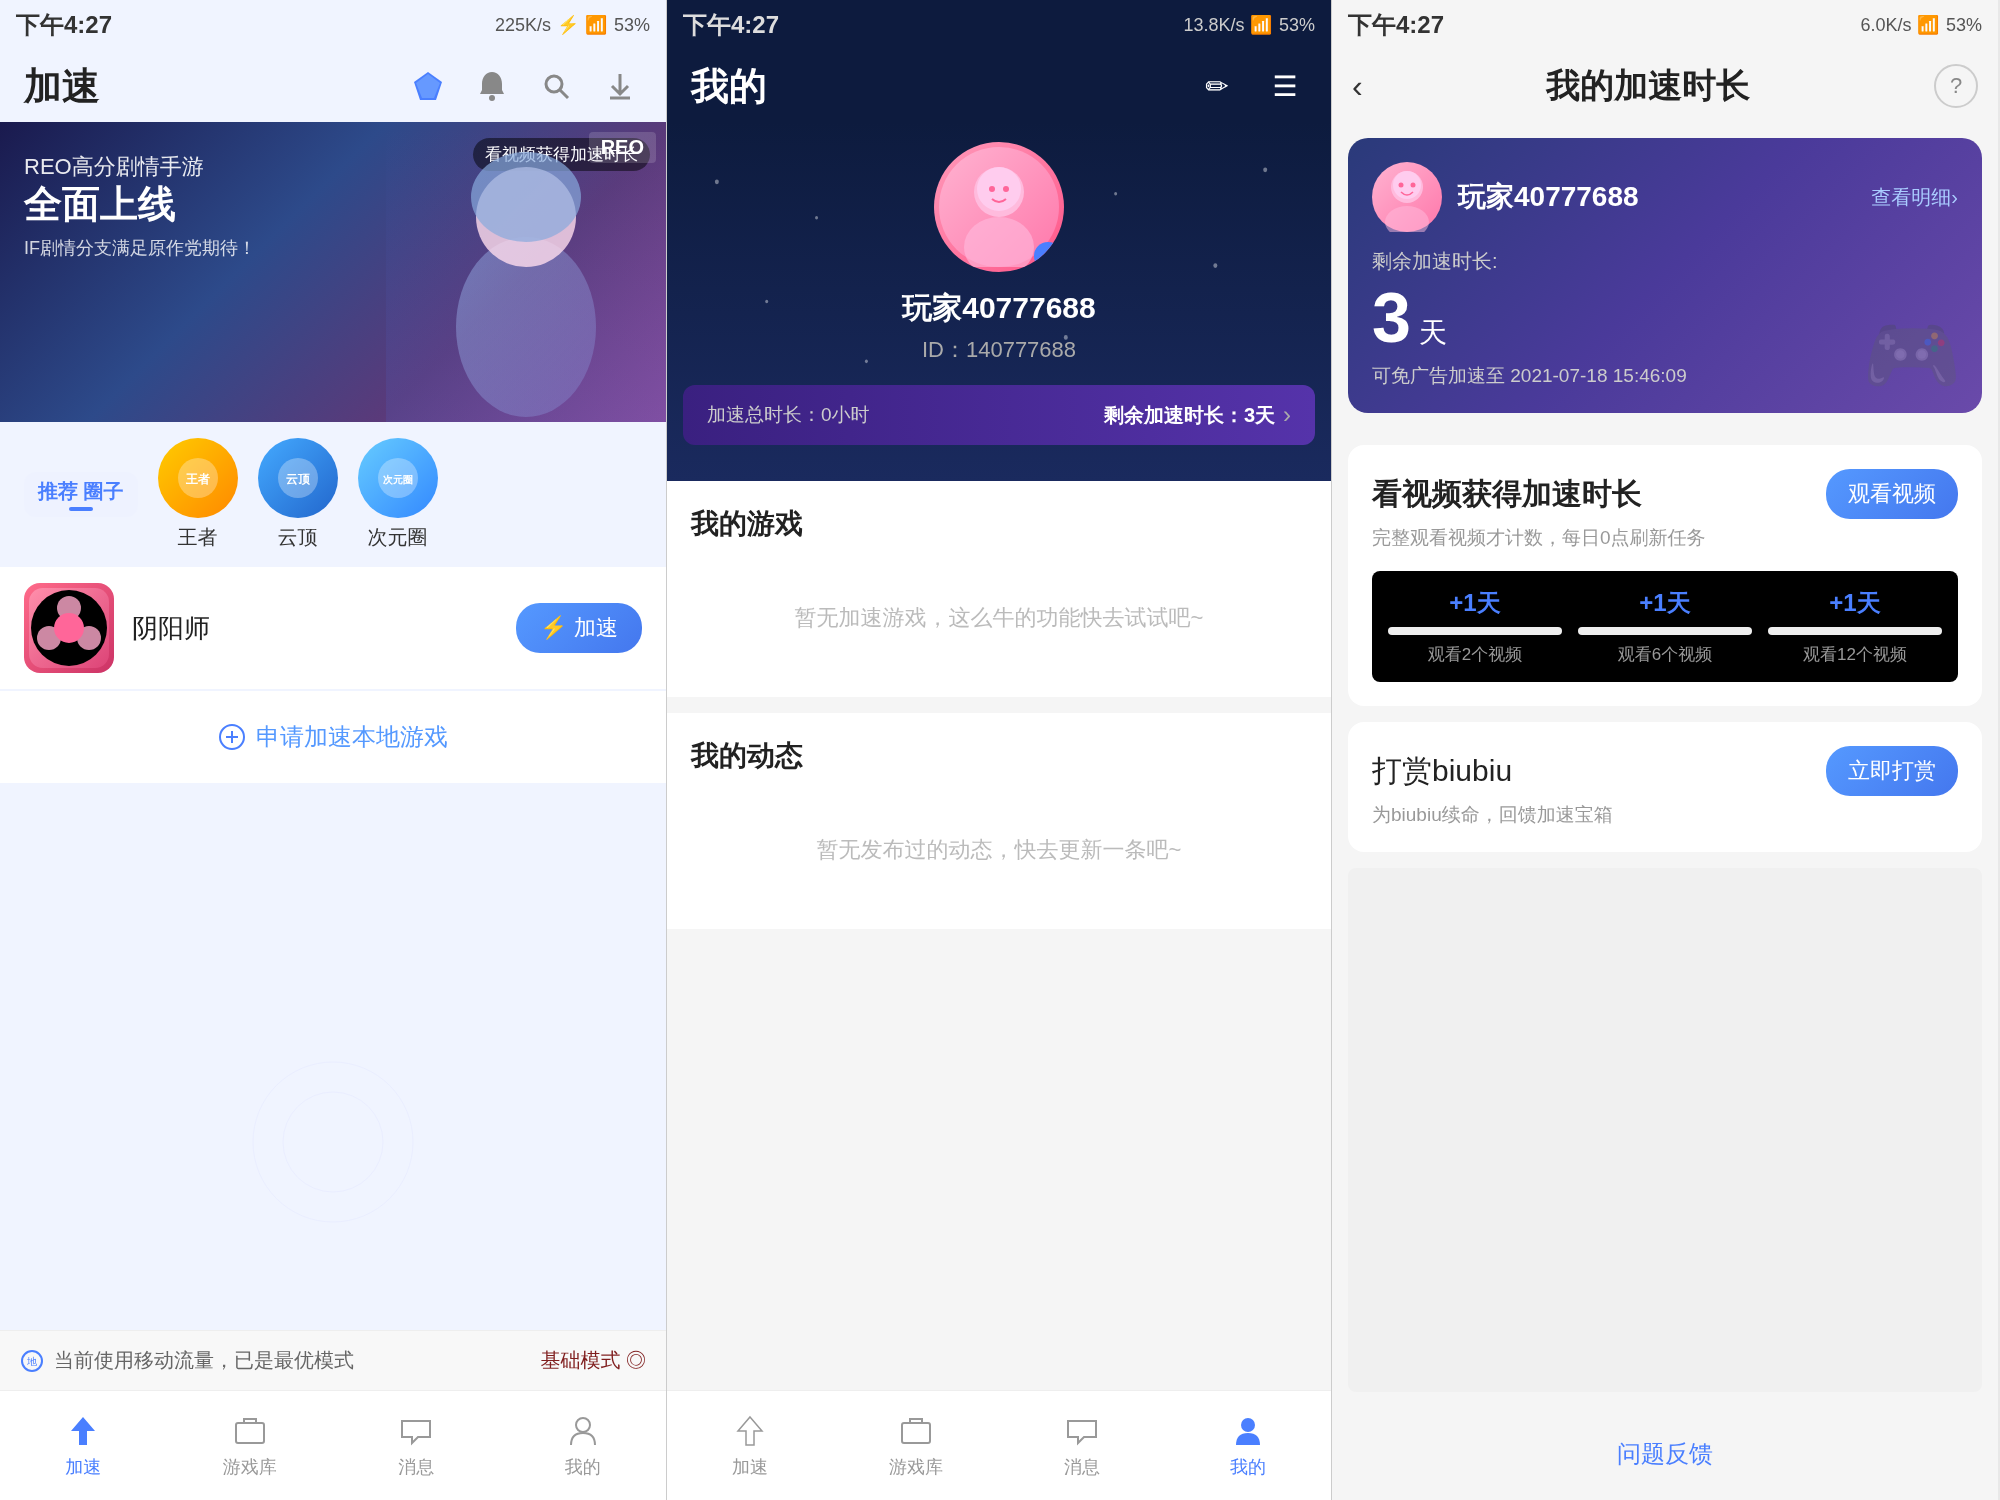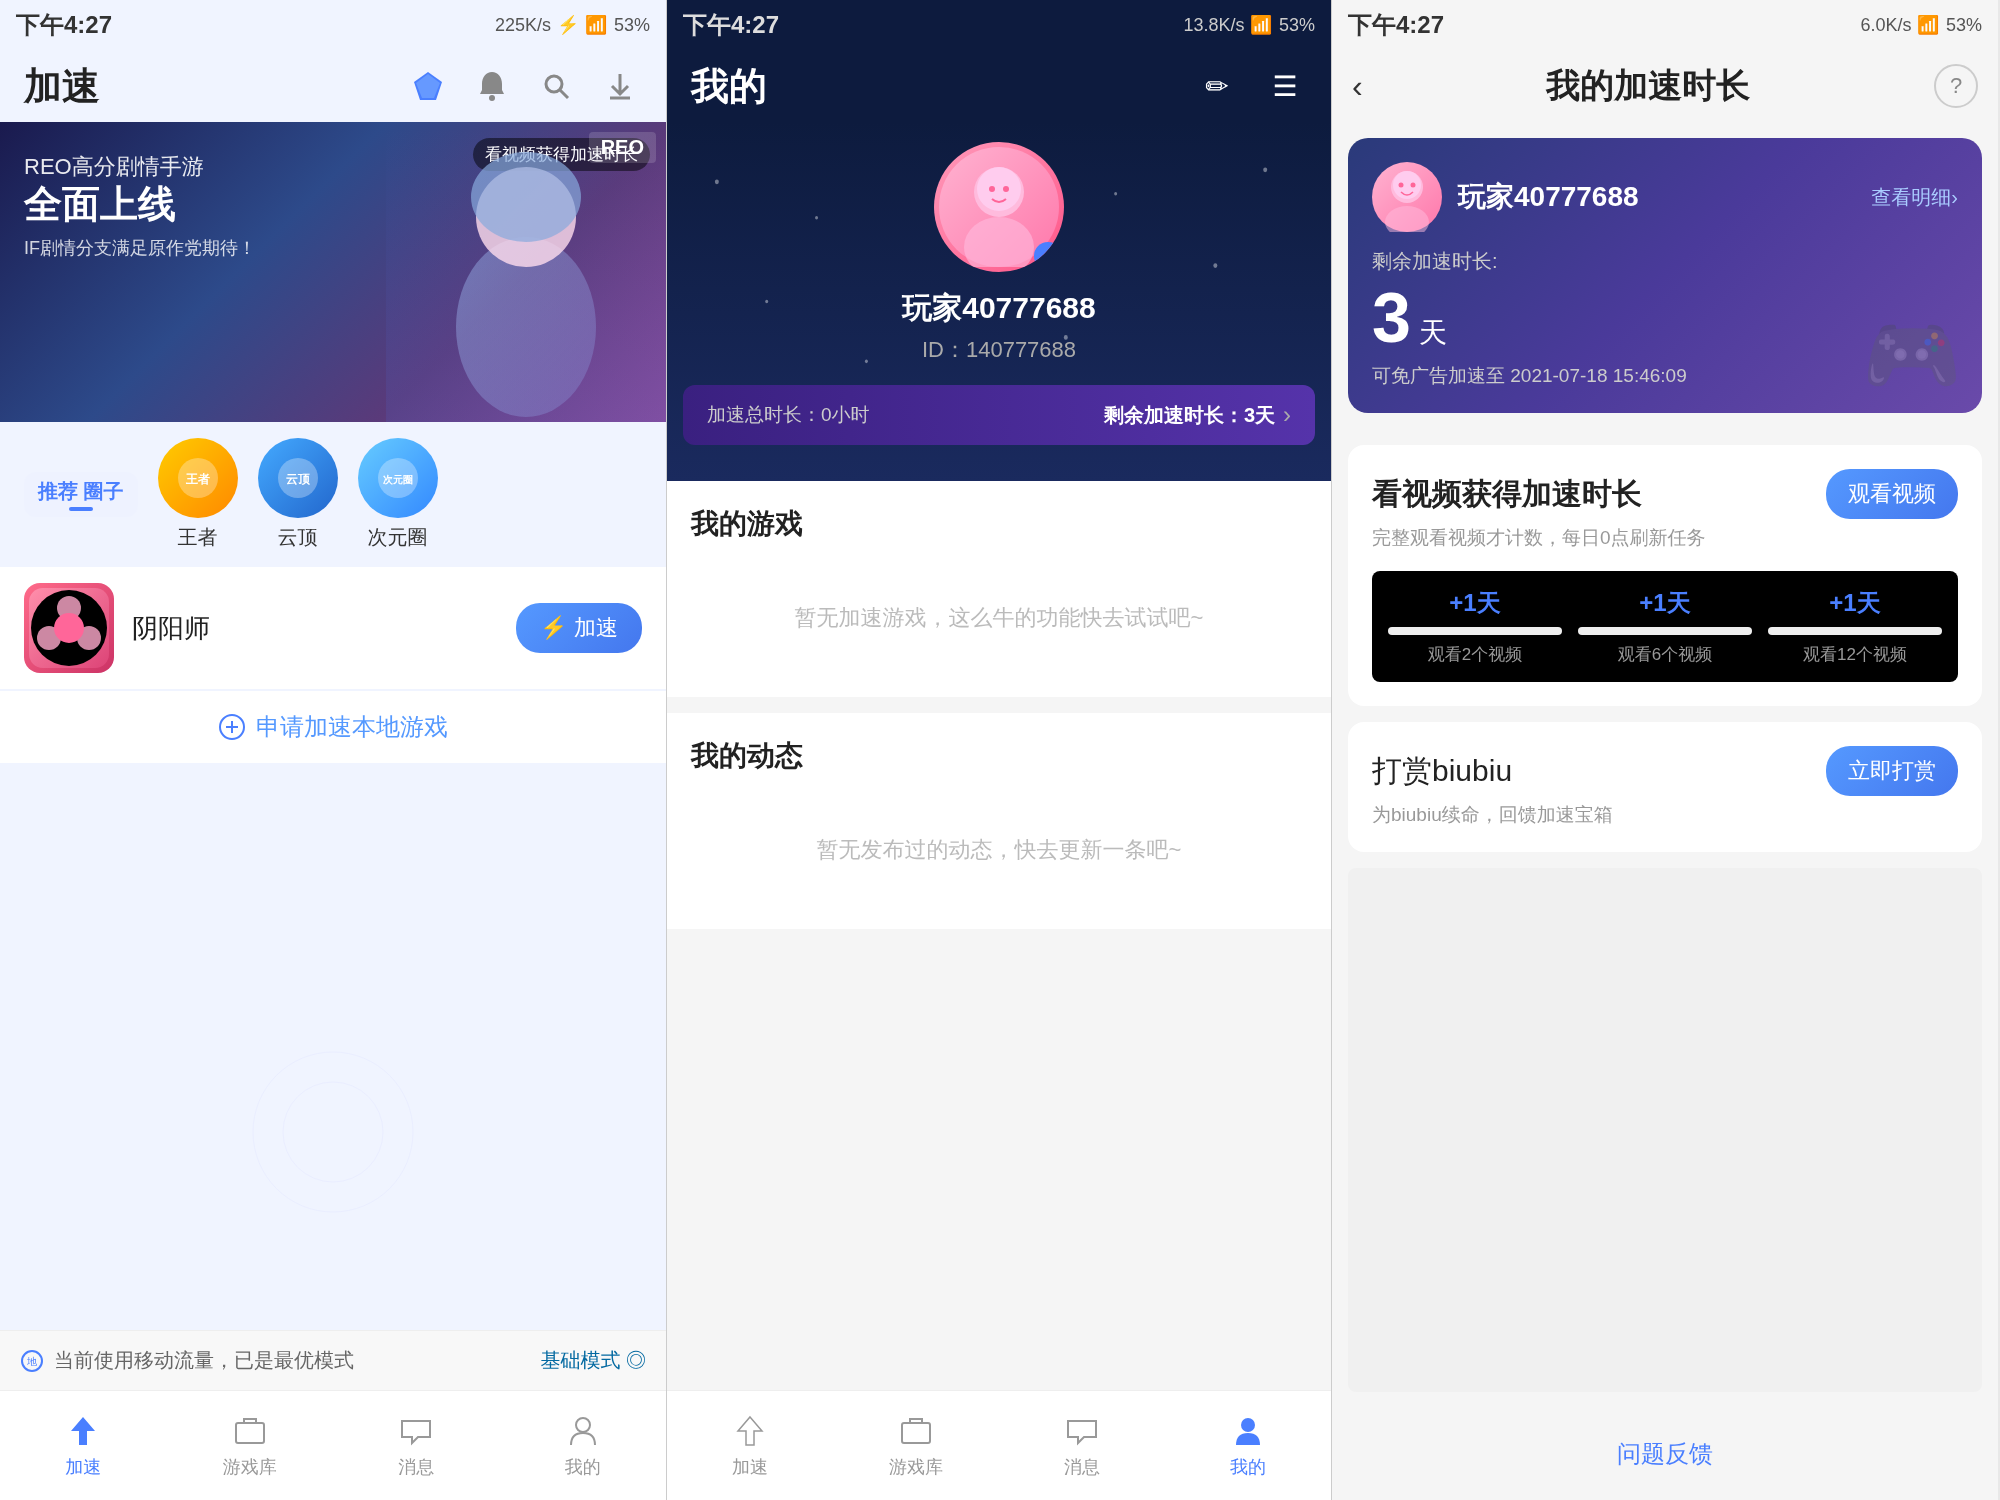--- a/index.html
+++ b/index.html
@@ -189,21 +189,21 @@
       cursor: pointer;
       display: flex;
       align-items: center;
       gap: 6px;
     }
 
     .apply-local {
       display: flex;
       align-items: center;
       justify-content: center;
-      padding: 20px;
+      padding: 30px;
       color: #5599ff;
       font-size: 24px;
       gap: 10px;
       background: white;
     }
 
     .bottom-nav {
       position: absolute;
       bottom: 0;
       left: 0;
@@ -233,21 +233,21 @@
       height: 60px;
       background: #f8f8f8;
       display: flex;
       align-items: center;
       padding: 0 20px;
       font-size: 20px;
       color: #666;
       gap: 10px;
       border-top: 1px solid #eee;
     }
-    .data-usage-bar .mode-link { color: #0369a1; margin-left: auto; }
+    .data-usage-bar .mode-link { color: #7f1d1d; margin-left: auto; }
 
     
     #panel2 { background: #0d1b3e; border-left: 1px solid #ccc; border-right: 1px solid #ccc; }
     #panel2 .status-bar { background: #0d1b3e; color: #ccc; }
     #panel2 .status-bar .time { color: #ddd; }
     #panel2 .status-bar .icons { color: #ccc; }
 
     .panel2-header {
       height: 72px;
       background: #0d1b3e;

